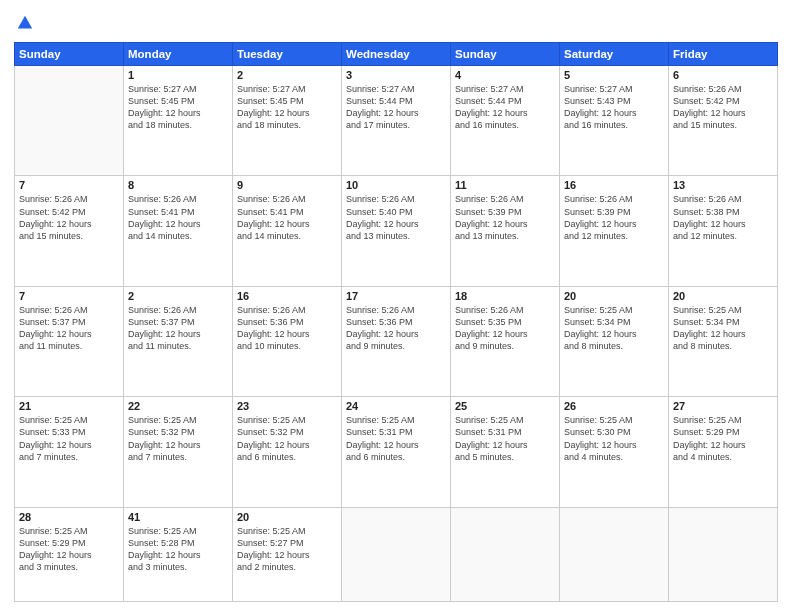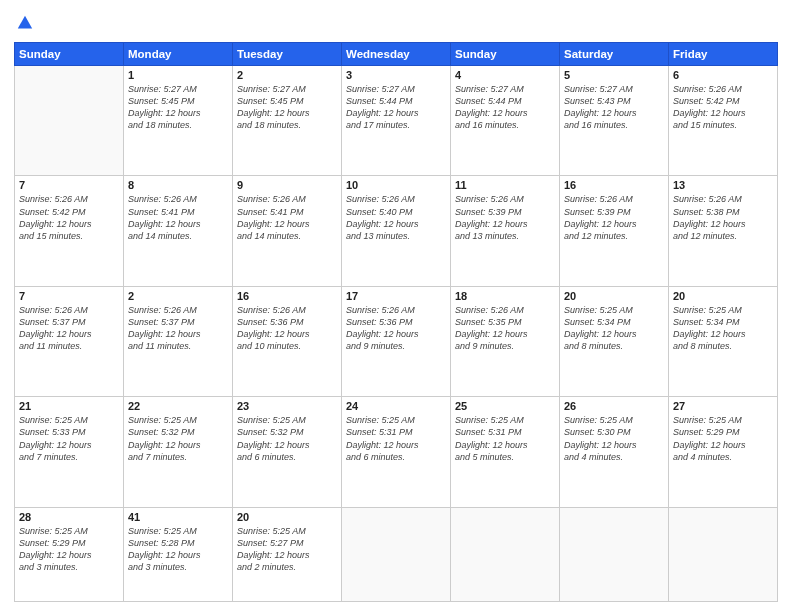--- a/index.html
+++ b/index.html
@@ -81,21 +81,20 @@
     .day-num {
       font-size: 11px;
       font-weight: bold;
       color: #222;
       margin-bottom: 2px;
     }
     .day-info {
       font-size: 9px;
       color: #444;
       line-height: 1.35;
-      font-style: italic;
     }
     .empty-cell {
       background: #f9f9f9;
     }
     .last-row td {
       height: 70px;
     }
   </style>
 </head>
 <body>

